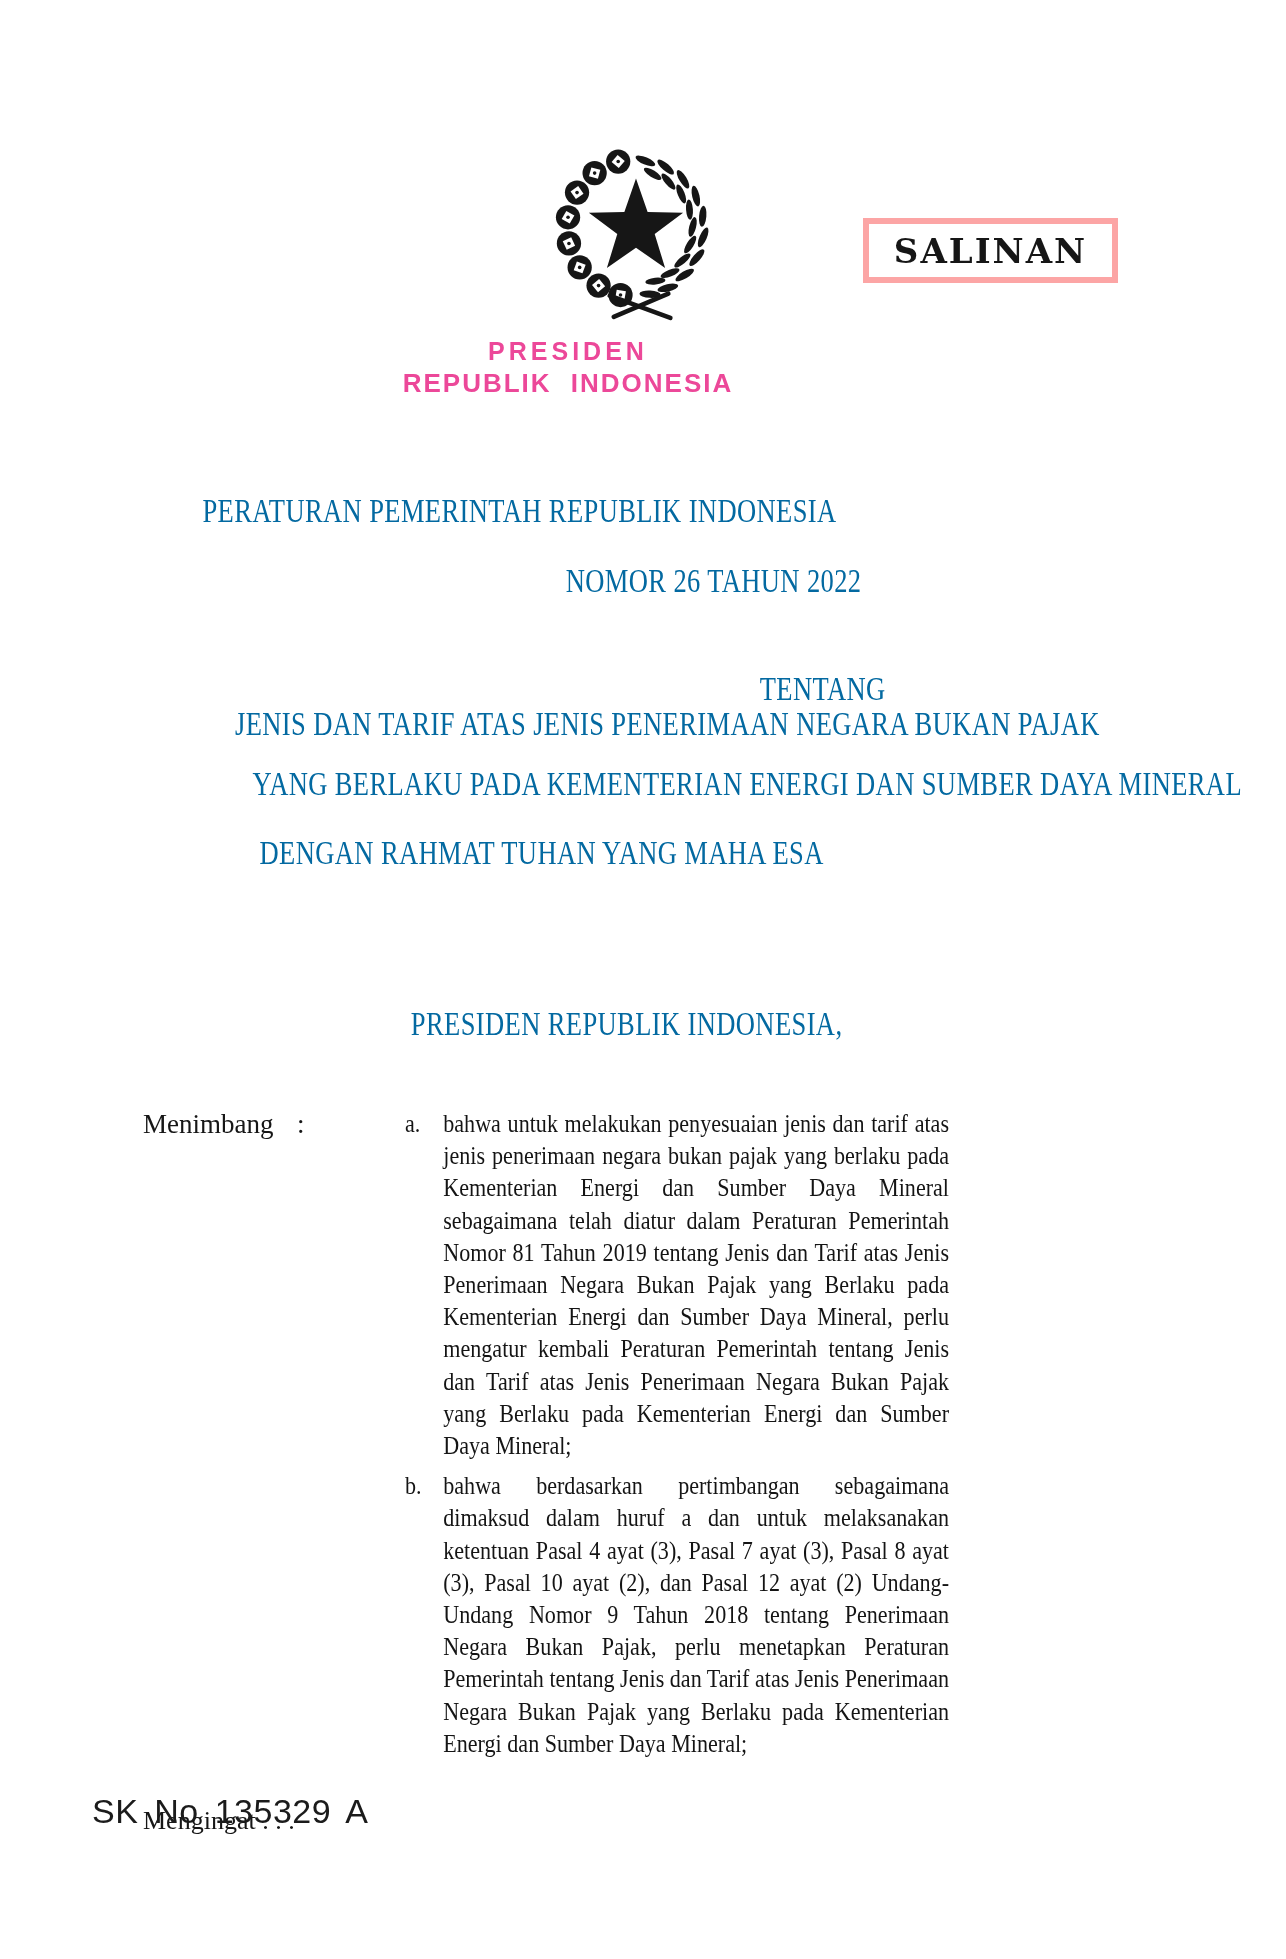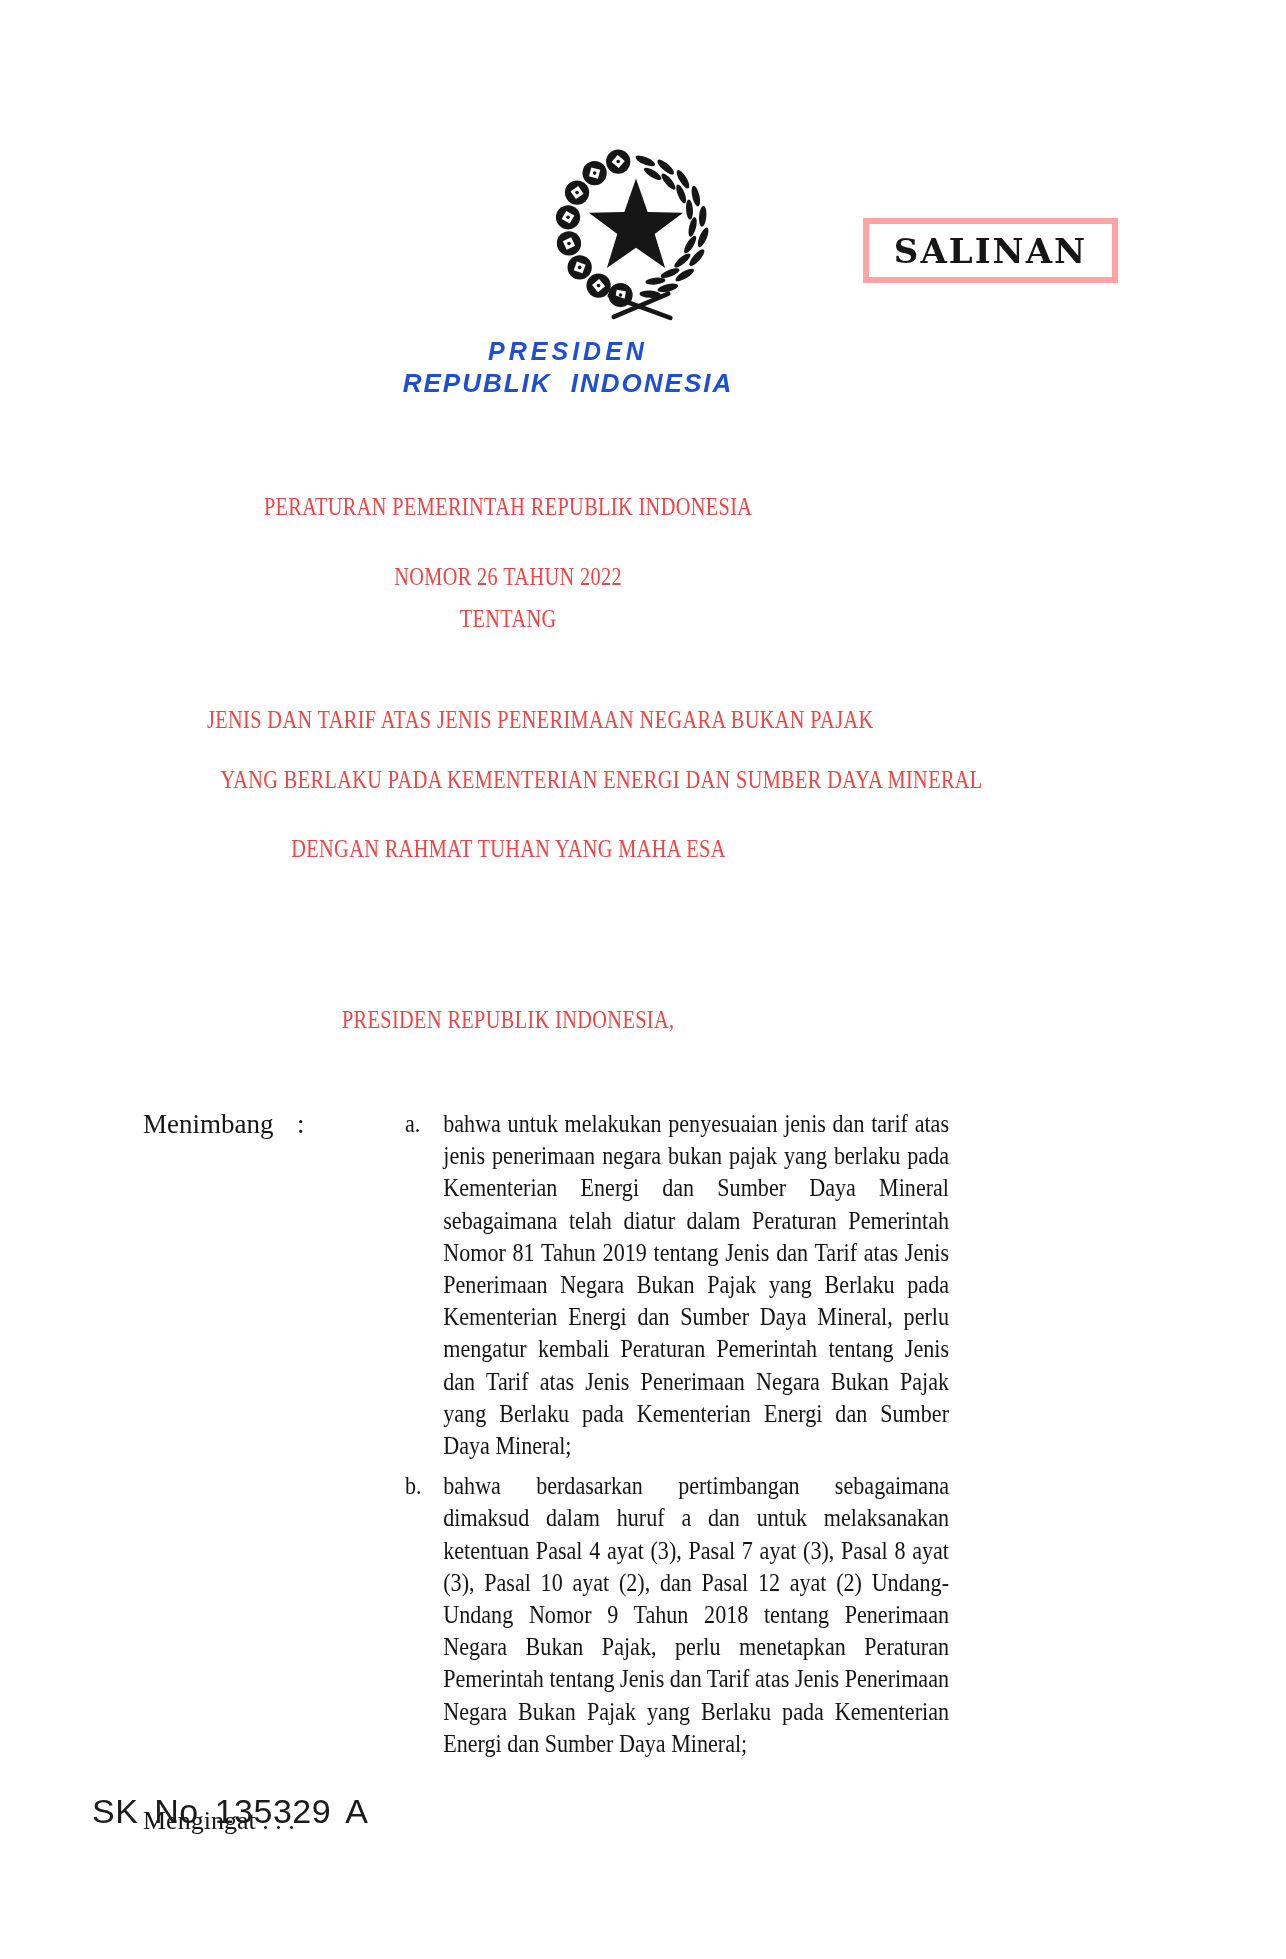--- a/index.html
+++ b/index.html
@@ -15,46 +15,45 @@
 
   
   .emblem { position:absolute; left:551px; top:139px; width:172px; height:182px; }
 
   
   .letterhead {
     position:absolute; left:388px; top:336px; width:360px;
     text-align:center;
     font-family:"Liberation Sans", sans-serif;
     font-weight:bold;
-    color:#1d4ed8;
-    font-style:italic;
+    color:#ec4899;
   }
   .letterhead .lh1 { font-size:25px; letter-spacing:4px; line-height:30px; }
   .letterhead .lh2 { font-size:26px; letter-spacing:2px; word-spacing:10px; line-height:34px; }
 
   
   .stamp {
     position:absolute; left:863px; top:218px; width:255px; height:65px;
     box-sizing:border-box;
     border:6px solid #fca5a5;
     display:flex; align-items:center; justify-content:center;
     font-family:"DejaVu Serif", serif;
     font-weight:bold; font-size:34px; letter-spacing:2px;
   }
 
   
   .heading {
     position:absolute; left:113px; width:790px;
-    text-align:center; font-size:26px; white-space:nowrap;
-    color:#ef4444;
+    text-align:right; font-size:34px; white-space:nowrap;
+    color:#0369a1;
   }
   .heading > span { display:inline-block; transform:scaleX(0.78); transform-origin:center top; letter-spacing:0.5px; }
   .t1 { top:492px; }
   .t2 { top:562px; }
-  .t3 { top:604px; }
+  .t3 { top:670px; }
   .t4 { top:705px; }
   .t5 { top:765px; }
   .t6 { top:834px; }
   .t7 { top:1005px; }
 
   
   .considerations { position:absolute; left:143px; top:1108px; width:960px; }
   .cons-row { display:flex; align-items:flex-start;gap:48px; }
   .side-label-box { position:relative; width:214px; flex:none; font-size:27px; line-height:32px; }
   .side-label-box .colon { position:absolute; left:154px; top:0; }

